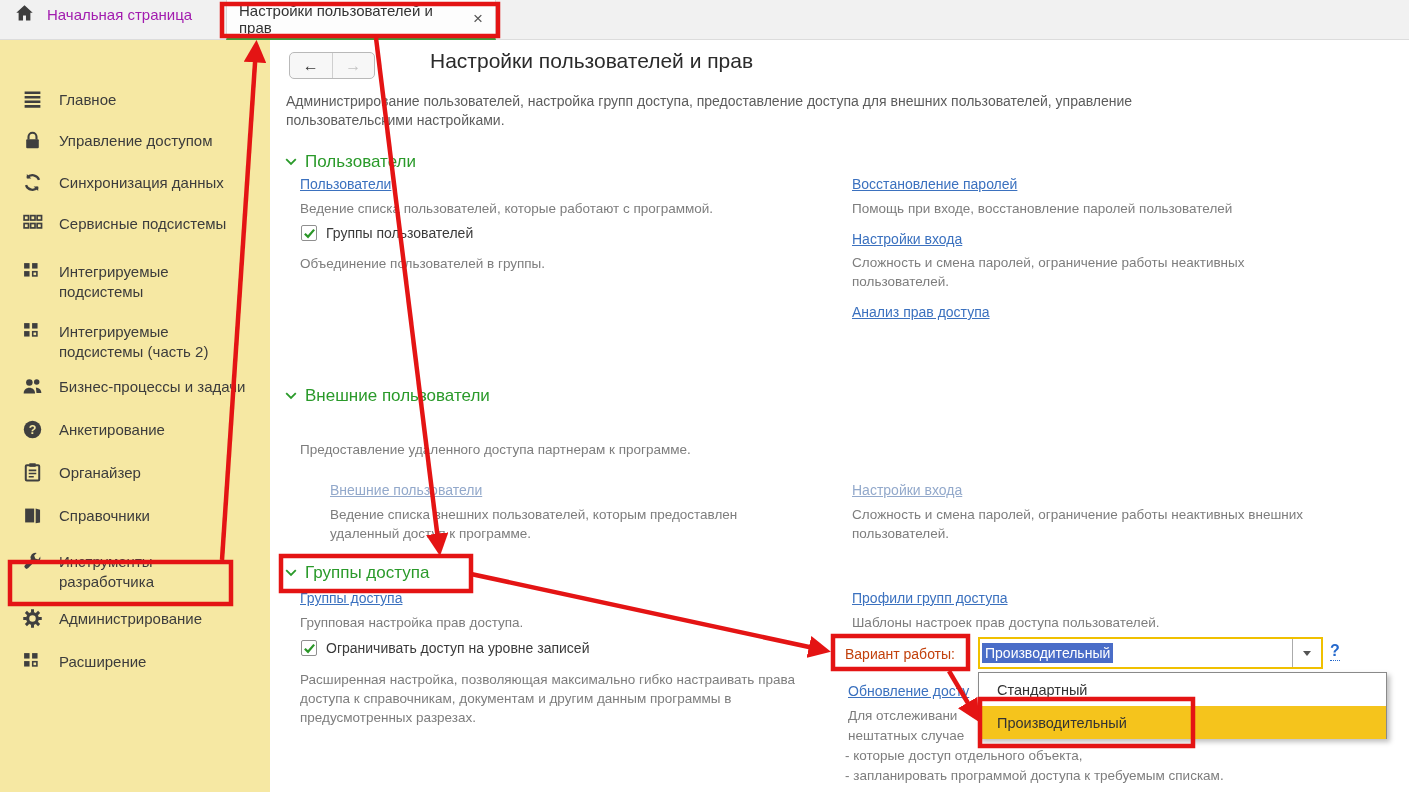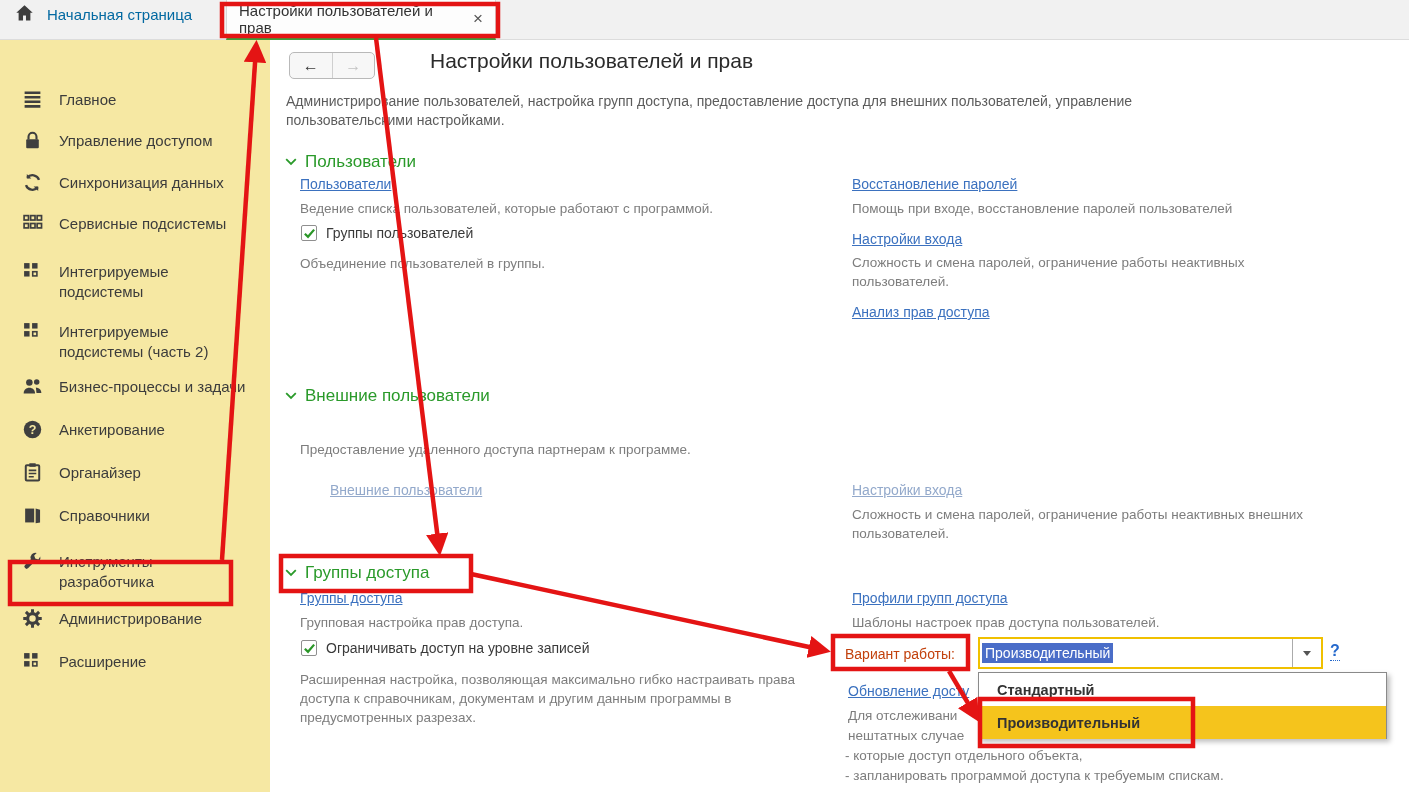--- a/index.html
+++ b/index.html
@@ -7,21 +7,21 @@
   body {
     position:relative;
     font-family:"Liberation Sans","DejaVu Sans",sans-serif;
     background:#ffffff;
     color:#333;
   }
   
   .tabbar { position:absolute; left:0; top:0; width:1409px; height:40px;
             background:#f1f1f1; border-bottom:1px solid #dcdcdc; z-index:2; }
   .home-tab { position:absolute; left:14px; top:0; height:28px; display:flex;
-              align-items:center; gap:12px; font-size:15px; color:#0369a1; cursor:default; }
+              align-items:center; gap:12px; font-size:15px; color:#a21caf; cursor:default; }
   .active-tab { position:absolute; left:226px; top:0; height:40px; width:270px;
                 background:#fdfdfd; border-left:1px solid #d8d8d8; border-right:1px solid #d8d8d8;
                 border-bottom:3px solid #3c9e3c; display:flex; align-items:center;
                 padding:0 12px; gap:10px; font-size:15px; color:#333; }
   .tab-close { font-size:17px; color:#555; margin-left:auto; line-height:1; }
   
   .sidebar { position:absolute; left:0; top:40px; width:270px; height:752px;
              background:#f6e8a3; z-index:1; }
   .side-item { position:absolute; left:0; width:270px; display:flex; align-items:flex-start;
                gap:16px; padding-left:22px; color:#3c3c3c; font-size:15px; line-height:20px;
@@ -58,21 +58,21 @@
                display:flex; align-items:center; justify-content:center; }
   .tri { width:0; height:0; border-left:4.5px solid transparent; border-right:4.5px solid transparent;
          border-top:5.5px solid #555; }
   .help { position:absolute; left:1060px; top:602px; font-size:16px; font-weight:bold;
           color:#2468cc; border-bottom:1px dotted #2468cc; }
   
   .ddpanel { position:absolute; left:708px; top:632px; width:409px; height:67px;
              background:#fff; border:1px solid #8a8a8a; box-shadow:3px 3px 5px rgba(0,0,0,.25);
              z-index:5; }
   .ddopt { height:33px; display:flex; align-items:center; padding-left:18px;
-           font-size:14.5px; color:#333;font-weight:bold; }
+           font-size:14.5px; color:#333; }
   .ddopt.sel { background:#f5c41c; }
   
   .overlay { position:absolute; left:0; top:0; width:1409px; height:792px; z-index:50;
              pointer-events:none; }
 </style>
 </head>
 <body>
 
 <div class="tabbar">
   <div class="home-tab">
@@ -257,20 +257,21 @@
   <span class="link" style="left:582px; top:264px">Анализ прав доступа</span>
 
   <div class="green-h" style="left:15px; top:346px">
     <svg viewBox="0 0 12 8">
         <path d="M1.2 1.2L6 6l4.8-4.8" fill="none" stroke="#2a9a2a" stroke-width="1.8"></path>
       </svg>
     <span>Внешние пользователи</span>
   </div>
   <div class="desc" style="left:30px; top:400px">Предоставление удаленного доступа партнерам к программе.</div>
   <span class="link muted" style="left:60px; top:442px">Внешние пользователи</span>
+  <div class="desc" style="left:60px; top:465px; width:475px">Ведение списка внешних пользователей, которым предоставлен удаленный доступ к программе.</div>
   <span class="link muted" style="left:582px; top:442px">Настройки входа</span>
   <div class="desc" style="left:582px; top:465px; width:470px">Сложность и смена паролей, ограничение работы неактивных внешних пользователей.</div>
 
   <div class="green-h" style="left:15px; top:523px">
     <svg viewBox="0 0 12 8">
         <path d="M1.2 1.2L6 6l4.8-4.8" fill="none" stroke="#2a9a2a" stroke-width="1.8"></path>
       </svg>
     <span>Группы доступа</span>
   </div>
   <span class="link" style="left:30px; top:550px">Группы доступа</span>

